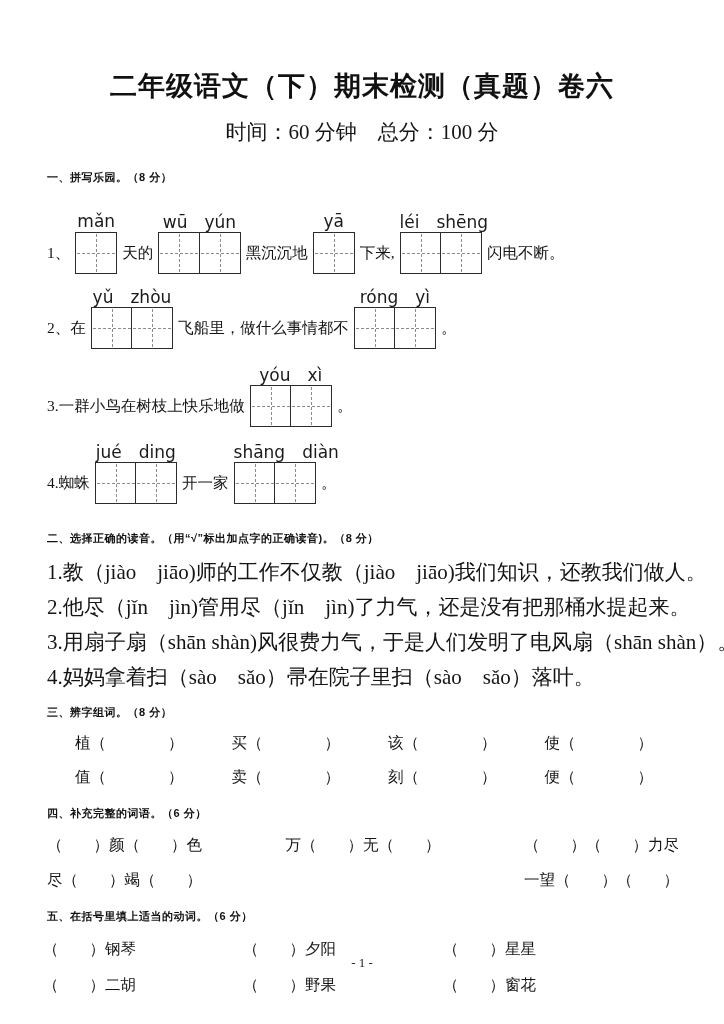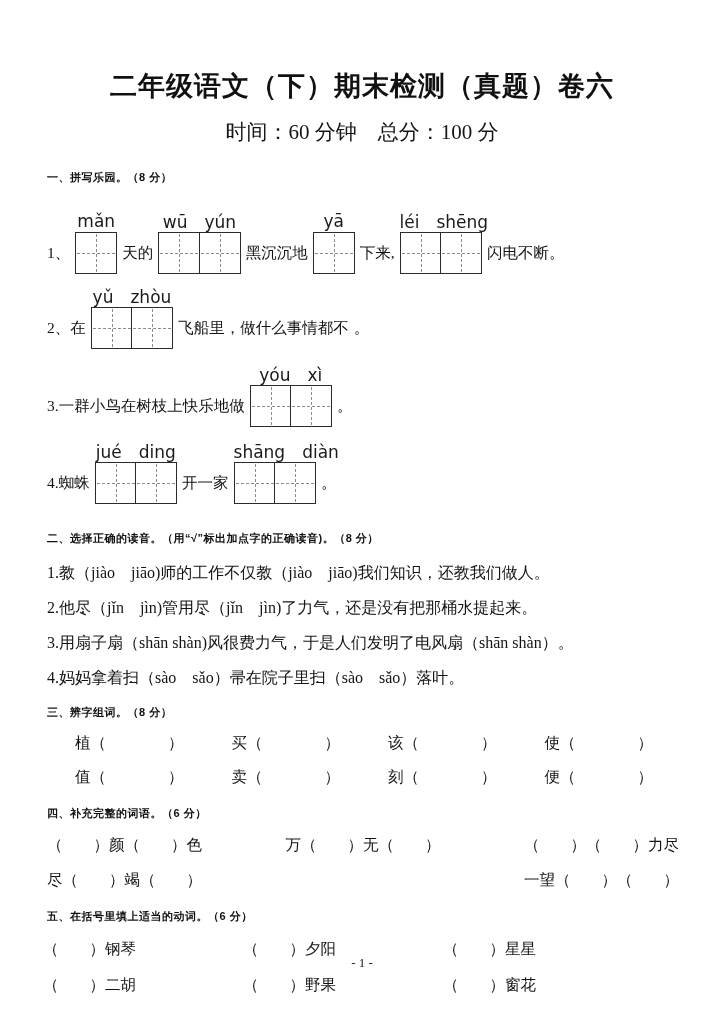--- a/index.html
+++ b/index.html
@@ -47,21 +47,21 @@
   .cell::before{
     content:"";position:absolute;left:50%;top:1px;bottom:1px;
     border-left:1.4px dashed #8a8a8a;
   }
   .cell::after{
     content:"";position:absolute;top:50%;left:1px;right:1px;
     border-top:1.4px dashed #8a8a8a;
   }
 
   
-  .line{margin:12px 0 0 47px;font-size:16px;white-space:pre;line-height:23px;}
+  .line{margin:12px 0 0 47px;font-size:21px;white-space:pre;line-height:23px;}
   .line.first{margin-top:15px;}
   .dotchar{position:relative;display:inline-block;}
   .dotchar::after{
     content:"•";position:absolute;left:50%;transform:translateX(-50%);
     bottom:-0.62em;font-size:0.55em;color:#222;
   }
 
   
   .wordrow{display:flex;justify-content:space-between;margin:13px 0 0 75px;width:578px;white-space:pre;}
   .wordrow4{display:flex;justify-content:space-between;margin:14px 0 0 47px;width:632px;white-space:pre;}
@@ -103,20 +103,24 @@
   <span>闪电不断。</span>
 </div>
 
 <div class="fillrow r2">
   <span>2、在</span>
   <span class="group">
     <span class="pinyin">yǔ　zhòu</span>
     <span class="boxes"><span class="cell"></span><span class="cell"></span></span>
   </span>
   <span>飞船里，做什么事情都不</span>
+  <span class="group">
+    <span class="pinyin">róng　yì</span>
+    <span class="boxes"><span class="cell"></span><span class="cell"></span></span>
+  </span>
   <span>。</span>
 </div>
 
 <div class="fillrow r3">
   <span>3.一群小鸟在树枝上快乐地做</span>
   <span class="group">
     <span class="pinyin">yóu　xì</span>
     <span class="boxes"><span class="cell"></span><span class="cell"></span></span>
   </span>
   <span>。</span>

